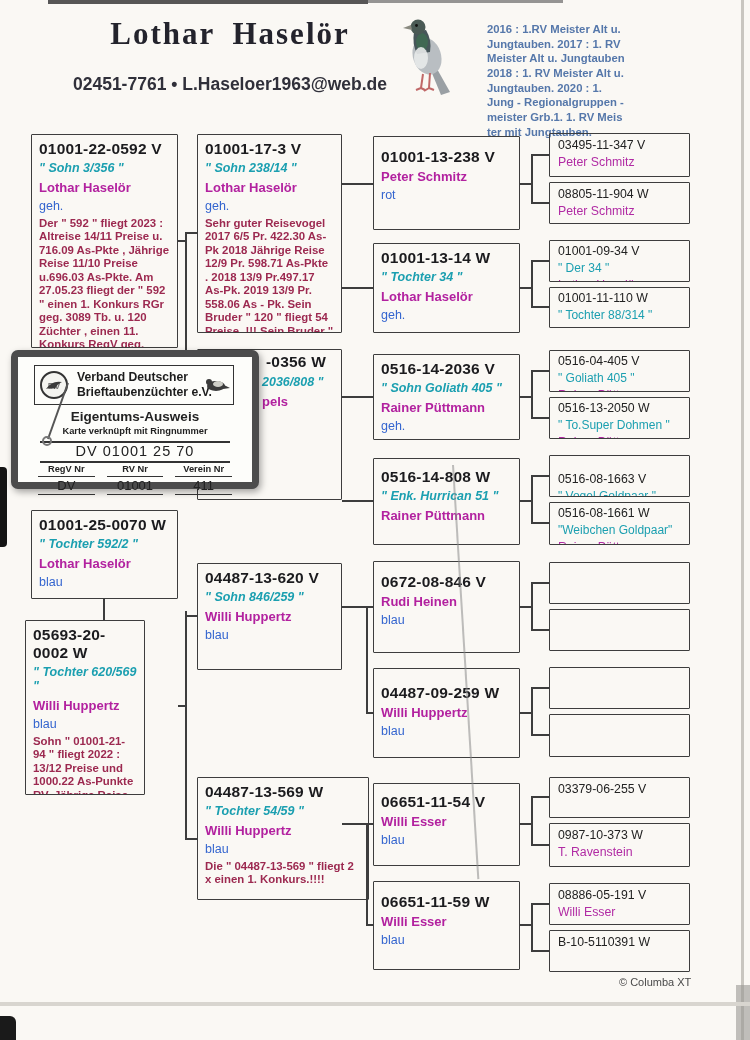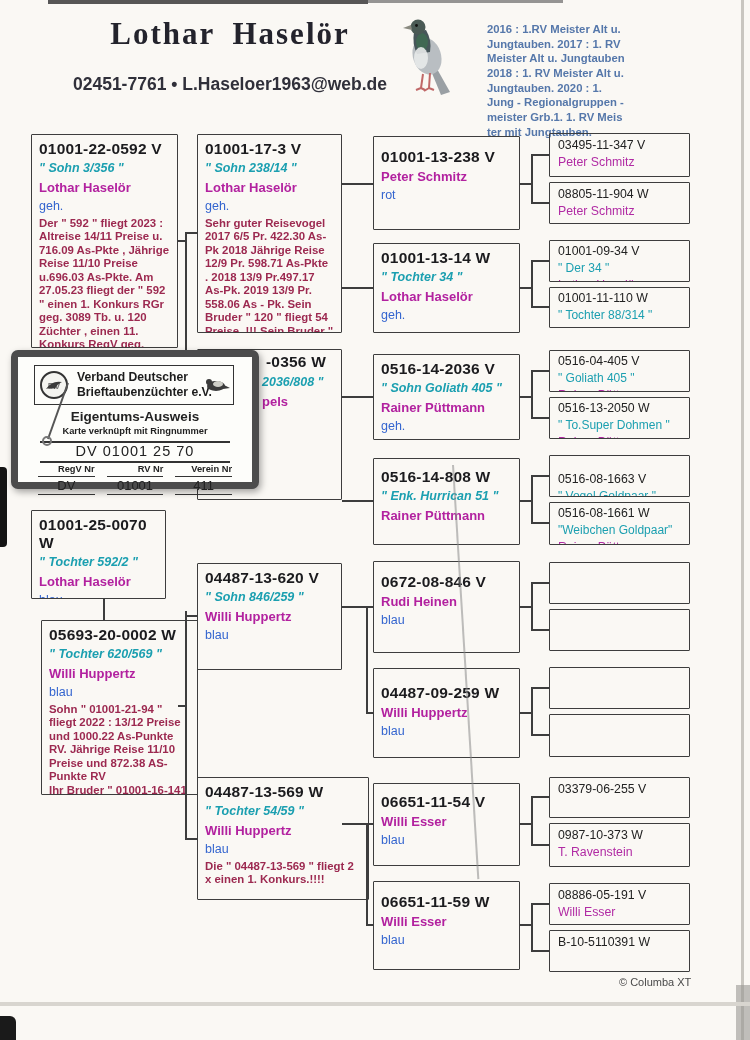--- a/index.html
+++ b/index.html
@@ -37,21 +37,21 @@
   .card .ctitle{position:absolute;left:0;top:52px;width:100%;text-align:center;
         font-size:13.5px;font-weight:bold;color:#222;}
   .card .csub{position:absolute;left:0;top:69px;width:100%;text-align:center;
         font-size:9.3px;font-weight:bold;color:#222;}
   .card .rule{position:absolute;left:22px;right:22px;height:1.5px;background:#333;}
   .card .cring{position:absolute;left:0;top:86px;width:100%;text-align:center;
         font-size:14.5px;color:#222;letter-spacing:1px;}
   .card .ctab{position:absolute;left:14px;top:107px;width:206px;display:flex;}
   .card .ccol{flex:1;text-align:center;}
   .card .chead{font-size:9.3px;font-weight:bold;border-bottom:1.5px solid #333;
-        margin:0 6px;padding-bottom:2px;text-align:right;}
+        margin:0 6px;padding-bottom:2px;}
   .card .cval{font-size:13px;border-bottom:1.5px solid #333;margin:0 6px;padding:1px 0 1px;}
   
   .tlabel{position:absolute;left:84px;top:494px;display:flex;align-items:flex-start;z-index:6;}
   .tlabel .corner-l{width:13px;height:9px;border-top:2px solid #4a4a4a;border-left:2px solid #4a4a4a;margin-top:7px;margin-right:3px;}
   .tlabel .corner-r{width:13px;height:9px;border-top:2px solid #4a4a4a;border-right:2px solid #4a4a4a;margin-top:7px;margin-left:3px;}
   .tlabel .ttext{font-size:12.8px;color:#3a3a3a;}
   
   .art{position:absolute;z-index:7;}
   .footer{position:absolute;left:619px;top:976px;font-size:11px;color:#4a4a4a;z-index:2;}
   
@@ -88,28 +88,28 @@
 ter mit Jungtauben.</div>
 
   <div class="box" style="left:31px;top:134px;width:147px;height:214px">
     <div class="ring-lg">01001-22-0592 V</div>
     <div class="bname">" Sohn 3/356  "</div>
     <div class="breeder">Lothar Haselör</div>
     <div class="cline">geh.</div>
     <div class="note">Der " 592 " fliegt 2023 : Altreise 14/11 Preise u. 716.09 As-Pkte  , Jährige Reise 11/10 Preise u.696.03 As-Pkte. Am 27.05.23 fliegt der " 592 " einen 1. Konkurs RGr geg. 3089 Tb. u. 120 Züchter , einen 11. Konkurs RegV  geg. 7036 Tb. u.270 Züchter.</div>
   </div>
 
-  <div class="box" style="left:31px;top:510px;width:135px;height:89px">
+  <div class="box" style="left:31px;top:510px;width:147px;height:89px">
     <div class="ring-lg">01001-25-0070 W</div>
     <div class="bname">" Tochter 592/2 "</div>
     <div class="breeder">Lothar Haselör</div>
     <div class="cline">blau</div>
   </div>
 
-  <div class="box" style="left:41px;top:620px;width:157px;height:175px">
+  <div class="box" style="left:25px;top:620px;width:120px;height:175px">
     <div class="ring-lg">05693-20-0002 W</div>
     <div class="bname">" Tochter 620/569 "</div>
     <div class="breeder">Willi Huppertz</div>
     <div class="cline">blau</div>
     <div class="note">Sohn " 01001-21-94 " fliegt 2022 : 13/12 Preise und 1000.22 As-Punkte RV. Jährige Reise 11/10 Preise und 872.38 AS-Punkte RV
 Ihr Bruder " 01001-16-141 " fliegt 58 Preise !!!!!</div>
   </div>
 
   <div class="box" style="left:197px;top:134px;width:145px;height:199px">
     <div class="ring-lg">01001-17-3 V</div>

